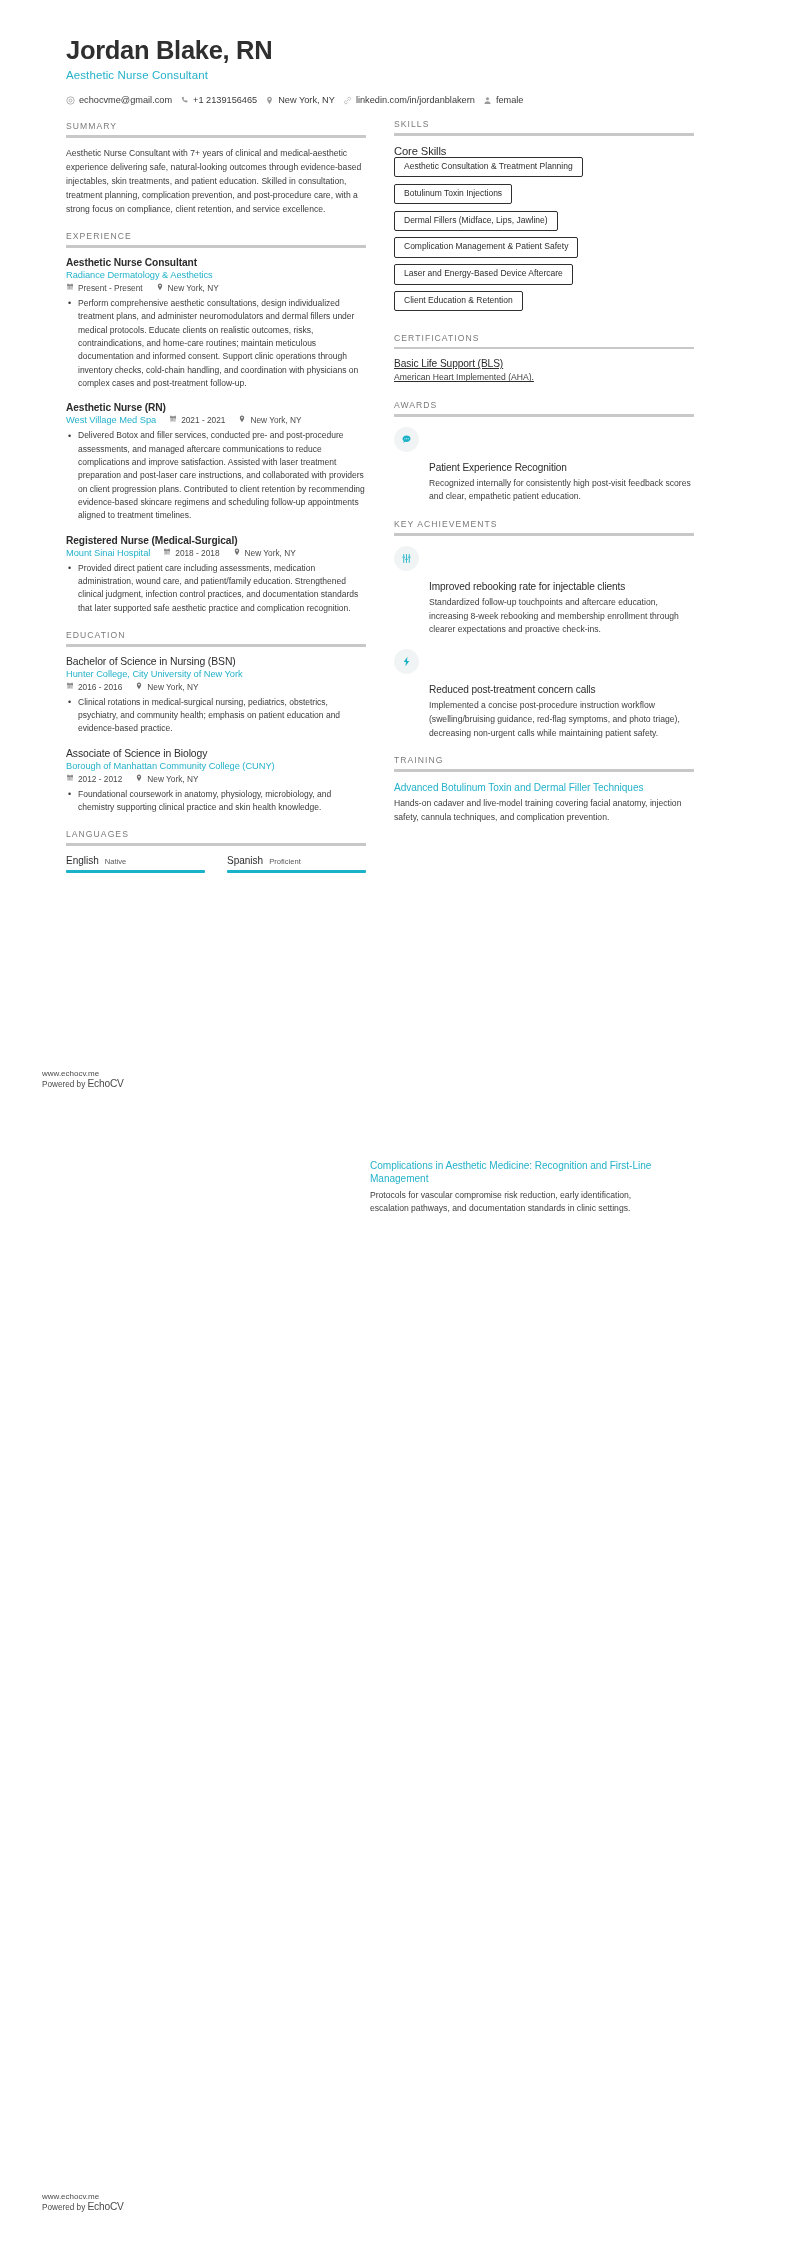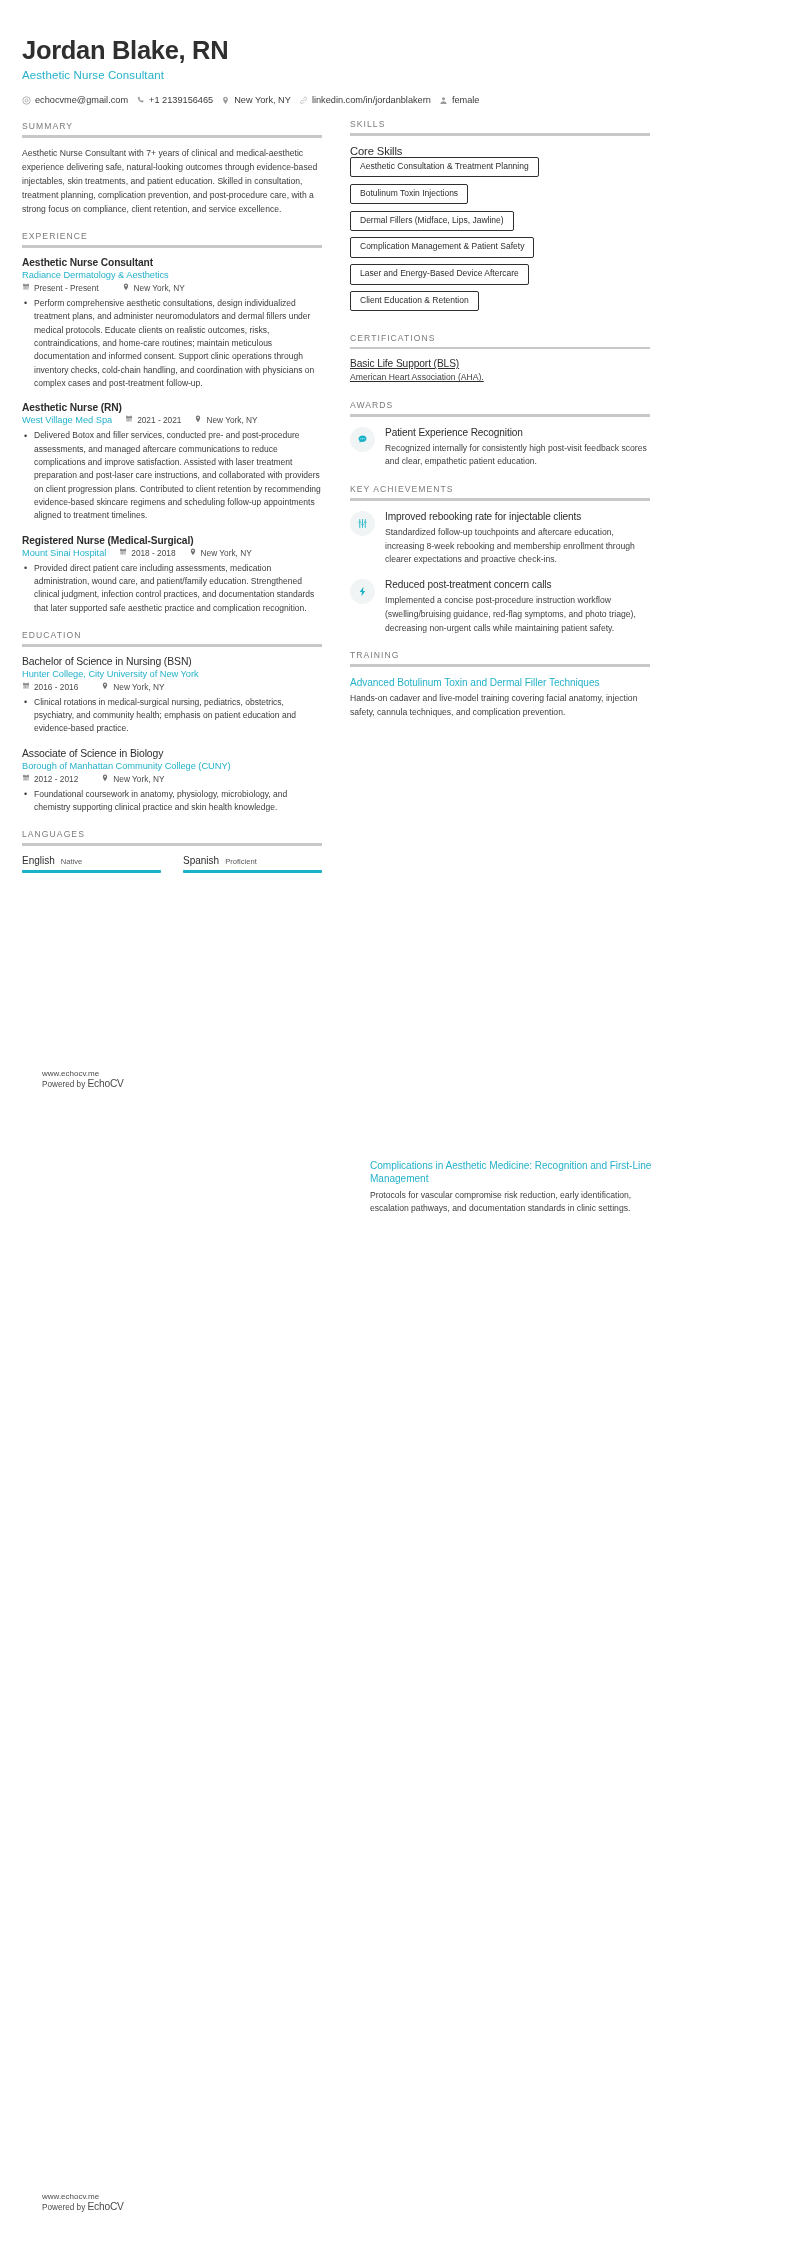--- a/index.html
+++ b/index.html
@@ -8,21 +8,21 @@
     background: #ffffff;
     font-family: "Liberation Sans", "DejaVu Sans", sans-serif;
     color: #2d2d2d;
     -webkit-font-smoothing: antialiased;
   }
   .page {
     position: relative;
     width: 703px;
     height: 1123px;
     background: #fff;
-    padding: 36px 42px 0 22px;
+    padding: 36px 42px 0 66px;
   }
   .page2 {
     position: relative;
     width: 794px;
     height: 1123px;
     background: #fff;
     padding: 36px 42px 0 42px;
   }
 
   
@@ -92,21 +92,21 @@
   }
   .entry-org {
     font-size: 9.3px;
     color: #25b2c9;
     margin-top: 2px;
     letter-spacing: -0.05px;
   }
   .meta-row {
     display: flex;
     align-items: flex-end;
-    gap: 23px;
+    gap: 13px;
     margin-top: 3px;
     font-size: 8.3px;
     color: #4a4a4a;
   }
   .meta-item { display: flex; align-items: center; gap: 4px; white-space: nowrap; }
   .inline-head {
     display: flex;
     align-items: center;
     gap: 13px;
     flex-wrap: wrap;
@@ -194,21 +194,21 @@
   }
   .item-row:last-child { margin-bottom: 0; }
   .badge {
     flex: 0 0 auto;
     width: 25px; height: 25px;
     border-radius: 50%;
     background: #f1f4f4;
     display: flex; align-items: center; justify-content: center;
     margin-top: 1px;
   }
-  .item-body { flex: 1 1 auto; }
+  .item-body { flex: 1 1 auto; margin-top: 35px; }
   .item-title {
     font-size: 10.1px;
     color: #2d2d2d;
     line-height: 1.3;
     letter-spacing: -0.1px;
   }
   .item-desc {
     font-size: 8.6px;
     line-height: 1.6;
     color: #3d3d3d;
@@ -511,21 +511,21 @@
           <span class="chip">Laser and Energy-Based Device Aftercare</span>
           <span class="chip">Client Education &amp; Retention</span>
         </div>
       </div>
 
       <div class="section">
         <div class="sec-title">CERTIFICATIONS</div>
         <div class="sec-rule"></div>
         <div class="cert">
           <div class="cert-name">Basic Life Support (BLS)</div>
-          <div class="cert-desc">American Heart Association (AHA).</div>
+          <div class="cert-desc">American Heart Implemented (AHA).</div>
         </div>
       </div>
 
       <div class="section">
         <div class="sec-title">AWARDS</div>
         <div class="sec-rule"></div>
         <div class="item-row">
           <div class="badge">
             <svg width="11" height="11" viewBox="0 0 16 16" fill="#19b2c6">
               <path d="M8 2.2c-3.2 0-5.8 2-5.8 4.6 0 1.4.8 2.7 2 3.6-.1.9-.5 1.7-1 2.2 1.2-.1 2.3-.6 3-1.2.6.1 1.2.2 1.8.2 3.2 0 5.8-2 5.8-4.8S11.2 2.2 8 2.2z"></path>

